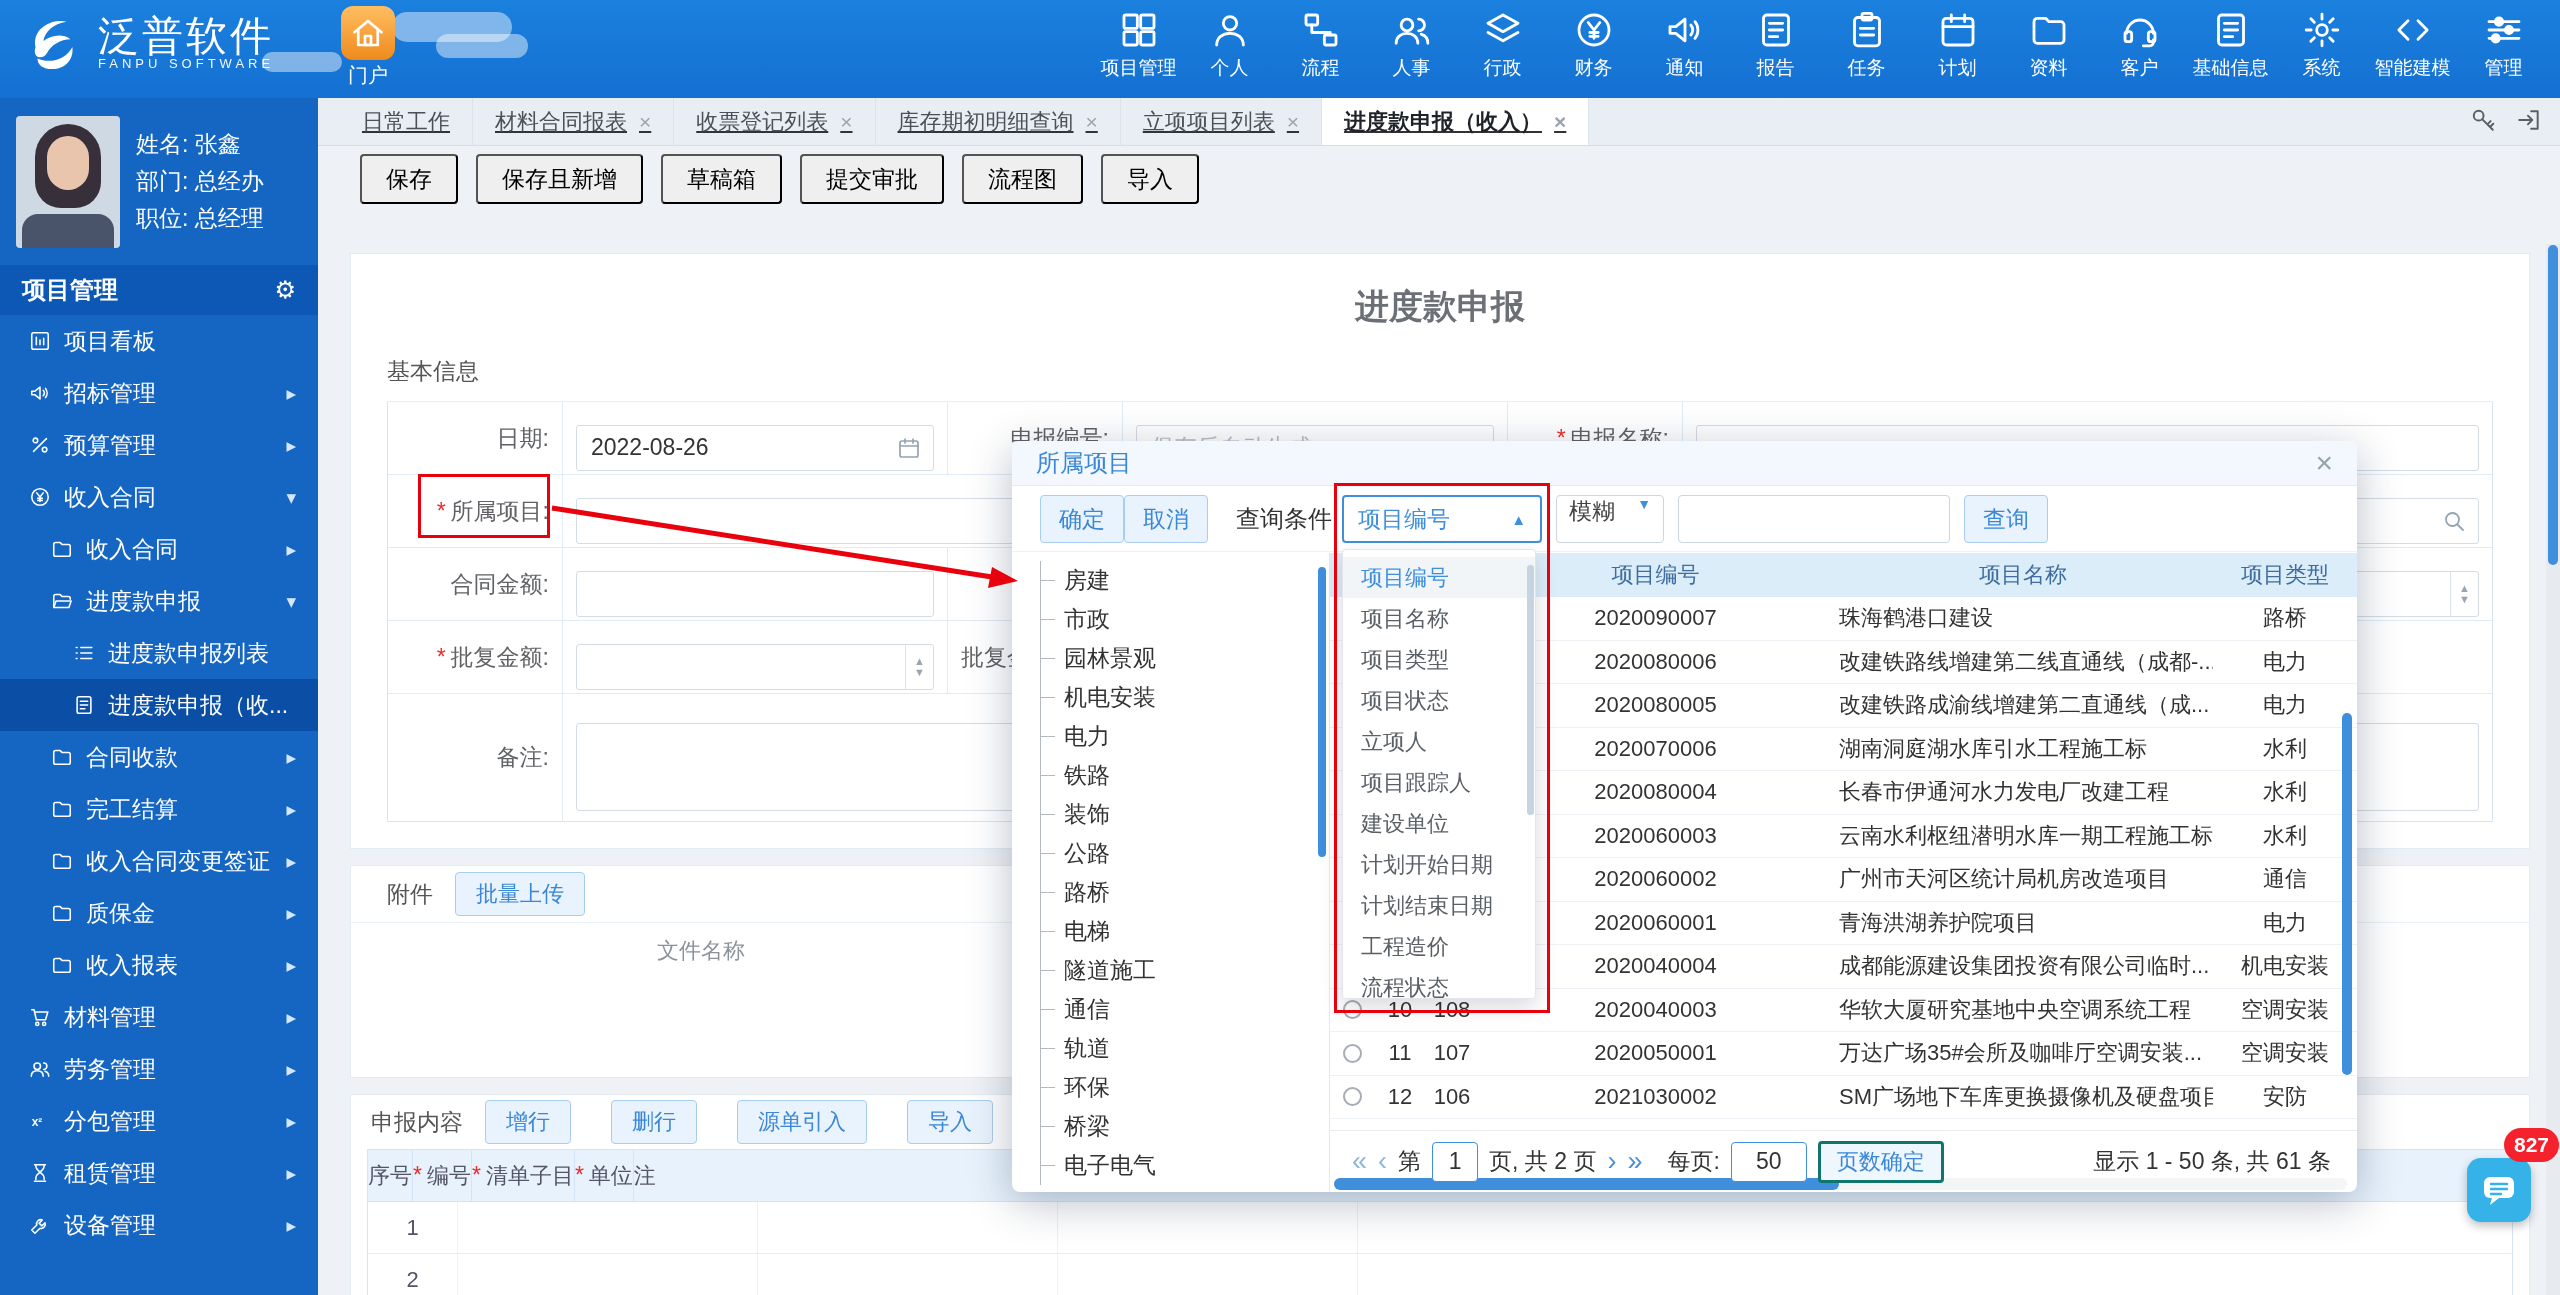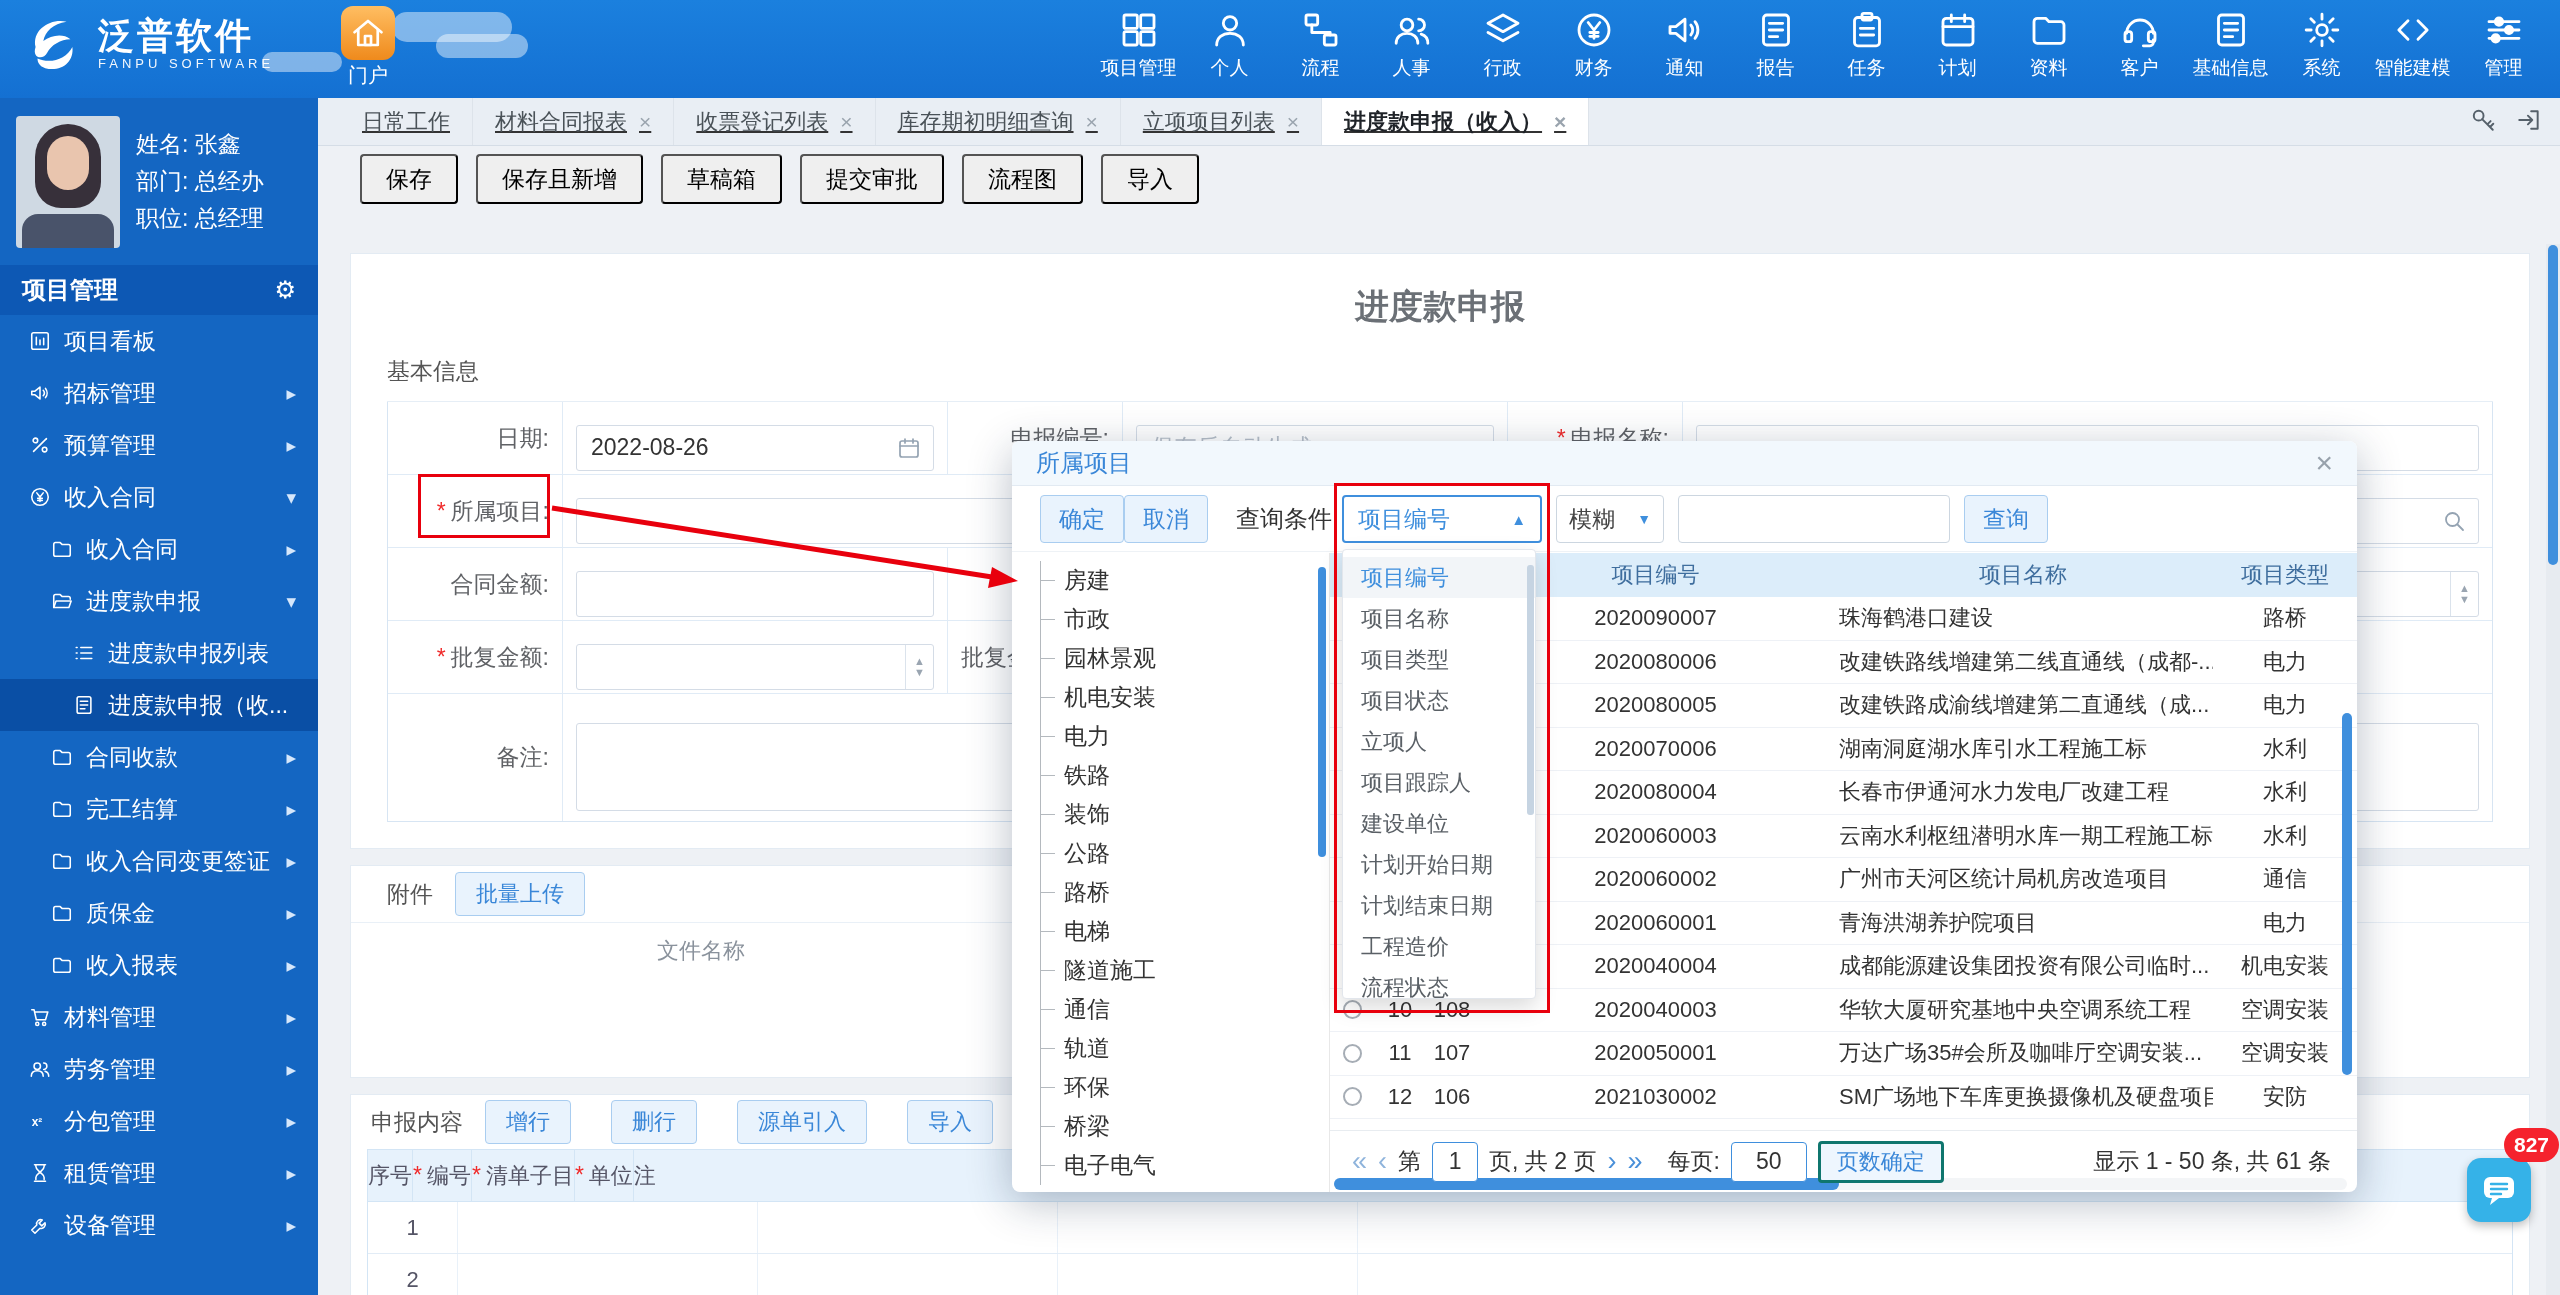--- a/index.html
+++ b/index.html
@@ -7,21 +7,21 @@
   #app {
     position:relative; width:2560px; height:1295px; overflow:hidden;
     background:#eef1f5; font-family:"Liberation Sans","DejaVu Sans",sans-serif;
     color:#333;
   }
   
   .topbar { position:absolute; left:0; top:0; width:2560px; height:98px;
     background:linear-gradient(180deg,#1b80de,#1470d2); z-index:10; }
   .logo { position:absolute; left:22px; top:12px; display:flex; align-items:center; color:#fff; }
   .logo-mark { width:62px; height:62px; margin-right:14px; }
-  .logo-t1 { font-size:36px; font-weight:bold; letter-spacing:3px; line-height:40px; }
+  .logo-t1 { font-size:41px; font-weight:normal; letter-spacing:3px; line-height:40px; }
   .logo-t2 { font-size:13px; letter-spacing:4px; opacity:.95; }
   .portal { position:absolute; left:325px; top:6px; width:86px; text-align:center; color:#fff; }
   .portal-ic { width:54px; height:54px; margin:0 auto; background:linear-gradient(#ffbe62,#ef8a1c);
     border-radius:12px; display:flex; align-items:center; justify-content:center; }
   .portal-ic svg { width:36px; height:36px; }
   .portal-lb { font-size:20px; margin-top:2px; }
   .cloud { position:absolute; background:rgba(255,255,255,.45); border-radius:40px; }
   .modules { position:absolute; left:1093px; top:7px; display:flex; }
   .module { width:91px; display:flex; flex-direction:column; align-items:center; color:#fff; cursor:pointer; }
   .module .ic { width:46px; height:46px; display:flex; align-items:center; justify-content:center; }
@@ -119,21 +119,21 @@
   .m-toolbar { position:relative; height:66px; border-bottom:1px solid #eef2f6; }
   .m-toolbar > * { position:absolute; top:9px; }
   .mbtn { height:48px; padding:0 18px; background:#e9f3fd; border:1px solid #a9cdf0; color:#3a87d8;
     border-radius:4px; font-size:23px; display:flex; align-items:center; cursor:pointer; font-family:inherit; }
   .btn-ok { left:28px; } .btn-cancel { left:112px; }
   .q-label { left:224px; top:0; height:66px; display:flex; align-items:center; font-size:24px; color:#333; }
   .dd-field { left:330px; width:200px; height:48px; border:2px solid #3f8fdd; border-radius:4px;
     display:flex; align-items:center; padding:0 14px; color:#3f8fdd; font-size:23px; cursor:pointer; background:#fff; }
   .dd-field .caret { margin-left:auto; font-size:15px; }
   .dd-match { left:544px; width:108px; height:48px; border:1px solid #ccd6e0; border-radius:4px;
-    display:flex; align-items:center; padding:0 12px; color:#444; font-size:23px; cursor:pointer; background:#fff; }
+    display:flex; align-items:flex-start; padding:0 12px; color:#444; font-size:23px; cursor:pointer; background:#fff; }
   .dd-match .caret { margin-left:auto; font-size:14px; color:#3f8fdd; }
   .m-search { left:666px; width:272px; height:48px; border:1px solid #ccd6e0; border-radius:4px;
     font-size:23px; padding:0 12px; outline:none; font-family:inherit; }
   .btn-query { left:952px; }
   .m-body { position:absolute; top:112px; left:0; right:0; bottom:0; }
   .m-tree { position:absolute; left:0; top:0; bottom:0; width:318px; border-right:1px solid #e8e8e8;
     padding:8px 0 0 26px; overflow:hidden; }
   .tree-inner { margin-left:2px; border-left:1px solid #b4b9be; }
   .tree-item { height:39px; display:flex; align-items:center; font-size:23px; color:#333; cursor:pointer; white-space:nowrap; }
   .tree-item::before { content:""; width:14px; height:1px; background:#b4b9be; margin-right:9px; flex:none; }

